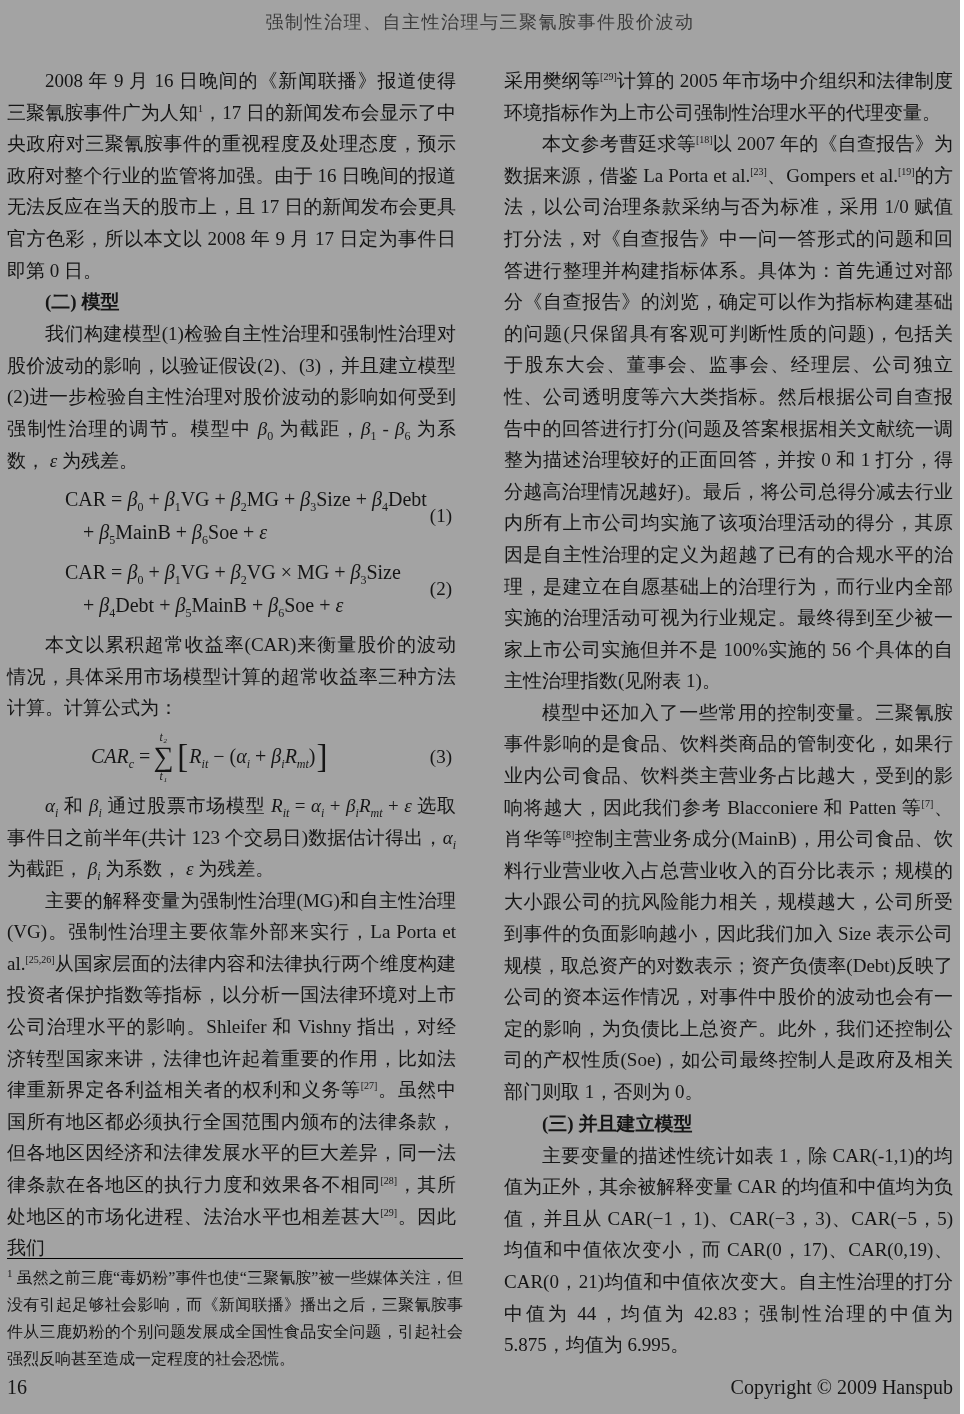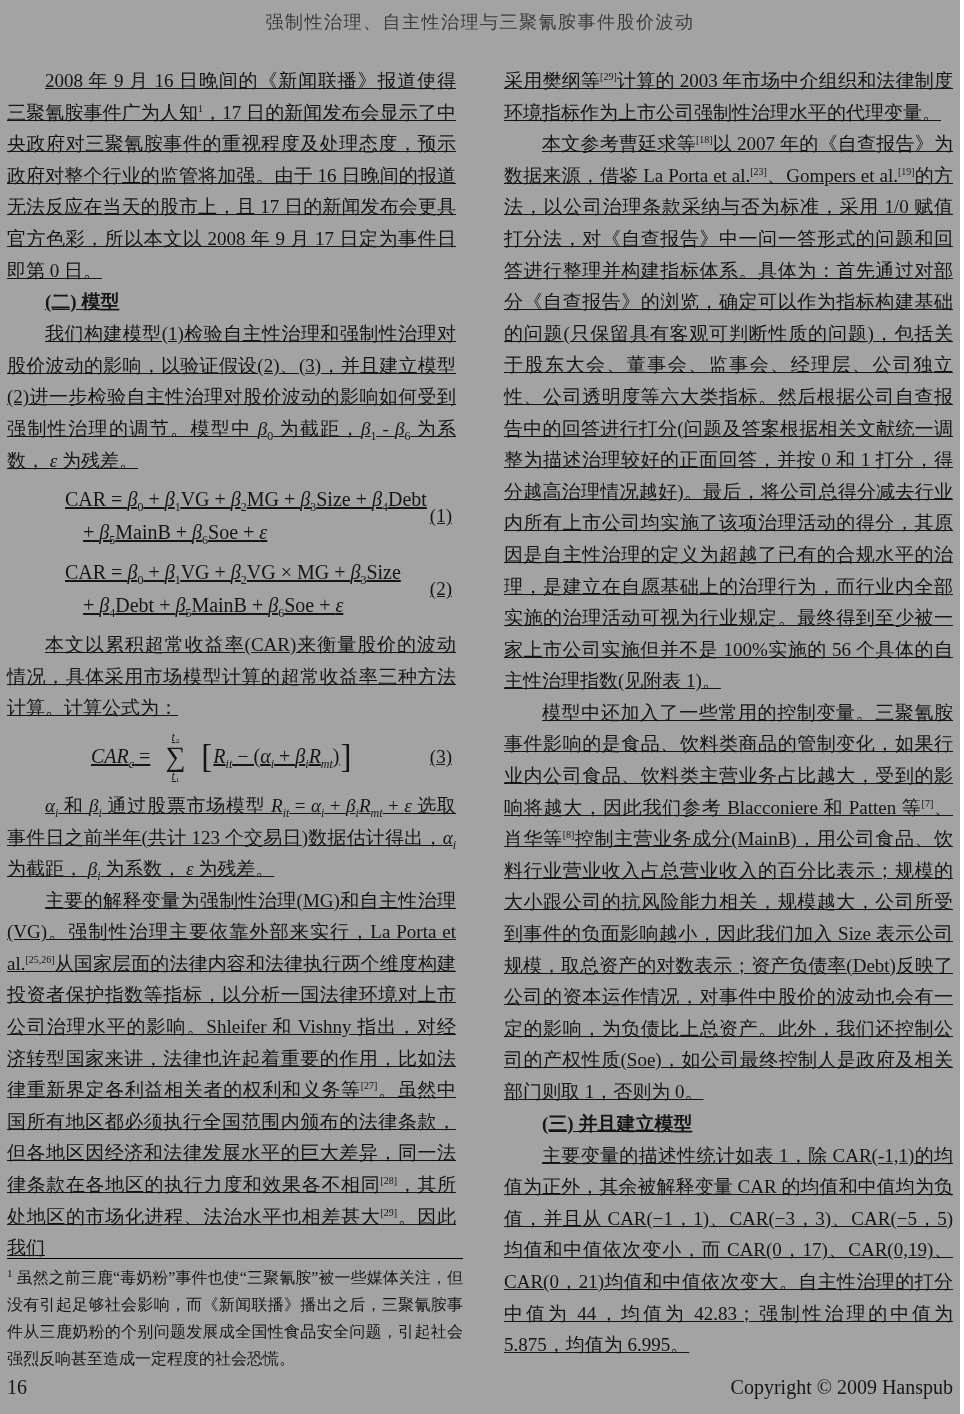--- a/index.html
+++ b/index.html
@@ -22,21 +22,20 @@
     display:flex;
     gap:48px;
     padding:0 7px;
     margin-top:31px;
   }
   .col{
     width:451px;
     font-size:19px;
     line-height:31.6px;
     text-align:justify;
-    text-decoration:underline;
   }
   .para{margin:0;}
   .indent{text-indent:2em;}
   .heading{
     font-size:19px;
     font-weight:bold;
     margin:0;
     padding-left:2em;
     line-height:32px;
   }
@@ -69,21 +68,21 @@
   .eq3-body{
     display:flex;
     align-items:center;
     font-size:20px;
     white-space:nowrap;
   }
   .sigma-stack{
     display:inline-flex;
     flex-direction:column;
     align-items:center;
-    margin:0 15px;
+    margin:0 3px;
   }
   .sigma{font-size:28px;line-height:26px;}
   .limit{font-size:12px;font-style:italic;line-height:13px;}
   .bracket{
     font-size:33px;
     font-weight:400;
     line-height:1;
     margin:0 1px;
   }
   
@@ -163,21 +162,21 @@
           <span class="bracket">]</span>
         </div>
         <div class="eq-num">(3)</div>
       </div>
 
       <p class="para indent"><span class="i">α</span><sub class="i">i</sub><span> 和 </span><span class="i">β</span><sub class="i">i</sub><span> 通过股票市场模型 </span><span class="i">R</span><sub class="i">it</sub><span> = </span><span class="i">α</span><sub class="i">i</sub><span> + </span><span class="i">β</span><sub class="i">i</sub><span class="i">R</span><sub class="i">mt</sub><span> + </span><span class="i">ε</span><span> 选取事件日之前半年(共计 123 个交易日)数据估计得出，</span><span class="i">α</span><sub class="i">i</sub><span> 为截距， </span><span class="i">β</span><sub class="i">i</sub><span> 为系数， </span><span class="i">ε</span><span> 为残差。</span></p>
       <p class="para indent"><span>主要的解释变量为强制性治理(MG)和自主性治理(VG)。强制性治理主要依靠外部来实行，La Porta et al.</span><sup>[25,26]</sup><span>从国家层面的法律内容和法律执行两个维度构建投资者保护指数等指标，以分析一国法律环境对上市公司治理水平的影响。Shleifer 和 Vishny 指出，对经济转型国家来讲，法律也许起着重要的作用，比如法律重新界定各利益相关者的权利和义务等</span><sup>[27]</sup><span>。虽然中国所有地区都必须执行全国范围内颁布的法律条款，但各地区因经济和法律发展水平的巨大差异，同一法律条款在各地区的执行力度和效果各不相同</span><sup>[28]</sup><span>，其所处地区的市场化进程、法治水平也相差甚大</span><sup>[29]</sup><span>。因此我们</span></p>
     </div>
 
     <div class="col">
-      <p class="para"><span>采用樊纲等</span><sup>[29]</sup><span>计算的 2003 年市场中介组织和法律制度环境指标作为上市公司强制性治理水平的代理变量。</span></p>
+      <p class="para"><span>采用樊纲等</span><sup>[29]</sup><span>计算的 2005 年市场中介组织和法律制度环境指标作为上市公司强制性治理水平的代理变量。</span></p>
       <p class="para indent"><span>本文参考曹廷求等</span><sup>[18]</sup><span>以 2007 年的《自查报告》为数据来源，借鉴 La Porta et al.</span><sup>[23]</sup><span>、Gompers et al.</span><sup>[19]</sup><span>的方法，以公司治理条款采纳与否为标准，采用 1/0 赋值打分法，对《自查报告》中一问一答形式的问题和回答进行整理并构建指标体系。具体为：首先通过对部分《自查报告》的浏览，确定可以作为指标构建基础的问题(只保留具有客观可判断性质的问题)，包括关于股东大会、董事会、监事会、经理层、公司独立性、公司透明度等六大类指标。然后根据公司自查报告中的回答进行打分(问题及答案根据相关文献统一调整为描述治理较好的正面回答，并按 0 和 1 打分，得分越高治理情况越好)。最后，将公司总得分减去行业内所有上市公司均实施了该项治理活动的得分，其原因是自主性治理的定义为超越了已有的合规水平的治理，是建立在自愿基础上的治理行为，而行业内全部实施的治理活动可视为行业规定。最终得到至少被一家上市公司实施但并不是 100%实施的 56 个具体的自主性治理指数(见附表 1)。</span></p>
       <p class="para indent"><span>模型中还加入了一些常用的控制变量。三聚氰胺事件影响的是食品、饮料类商品的管制变化，如果行业内公司食品、饮料类主营业务占比越大，受到的影响将越大，因此我们参考 Blacconiere 和 Patten 等</span><sup>[7]</sup><span>、肖华等</span><sup>[8]</sup><span>控制主营业务成分(MainB)，用公司食品、饮料行业营业收入占总营业收入的百分比表示；规模的大小跟公司的抗风险能力相关，规模越大，公司所受到事件的负面影响越小，因此我们加入 Size 表示公司规模，取总资产的对数表示；资产负债率(Debt)反映了公司的资本运作情况，对事件中股价的波动也会有一定的影响，为负债比上总资产。此外，我们还控制公司的产权性质(Soe)，如公司最终控制人是政府及相关部门则取 1，否则为 0。</span></p>
       <h3 class="heading">(三) 并且建立模型</h3>
       <p class="para indent"><span>主要变量的描述性统计如表 1，除 CAR(-1,1)的均值为正外，其余被解释变量 CAR 的均值和中值均为负值，并且从 CAR(−1，1)、CAR(−3，3)、CAR(−5，5)均值和中值依次变小，而 CAR(0，17)、CAR(0,19)、CAR(0，21)均值和中值依次变大。自主性治理的打分中值为 44，均值为 42.83；强制性治理的中值为 5.875，均值为 6.995。</span></p>
     </div>
 
   </div>
 
   <div class="footnote-area">
     <hr class="footnote-rule">

